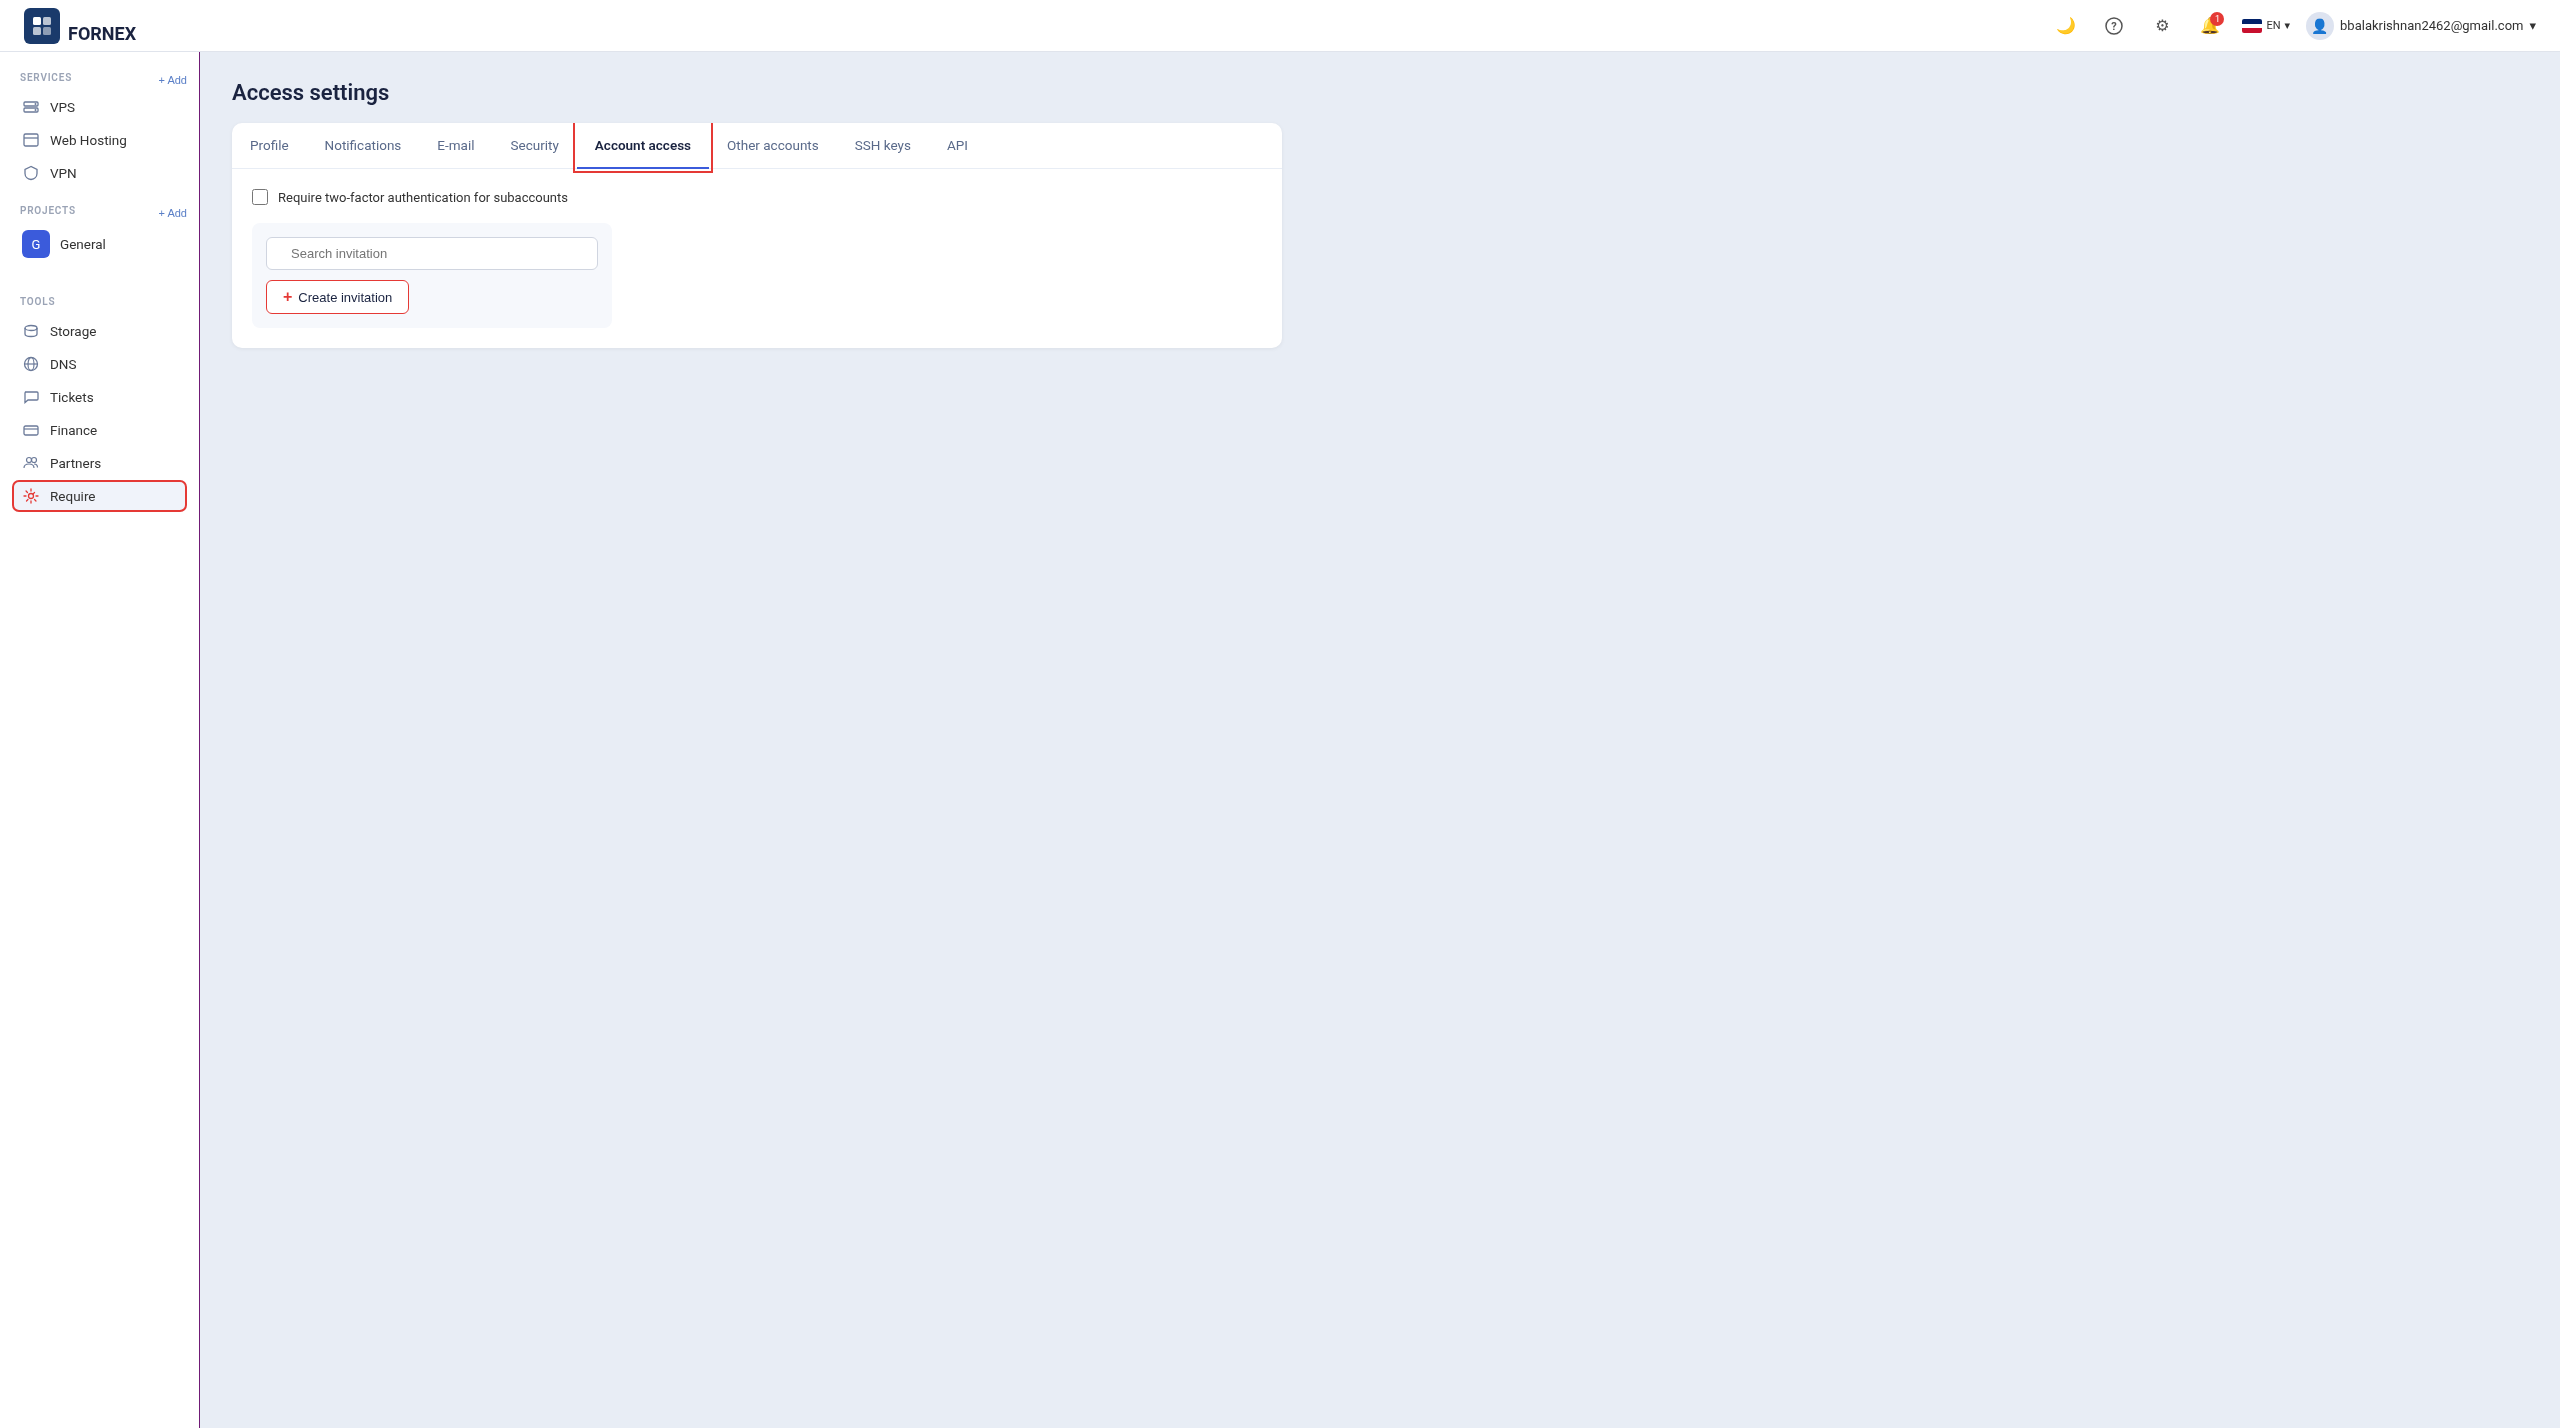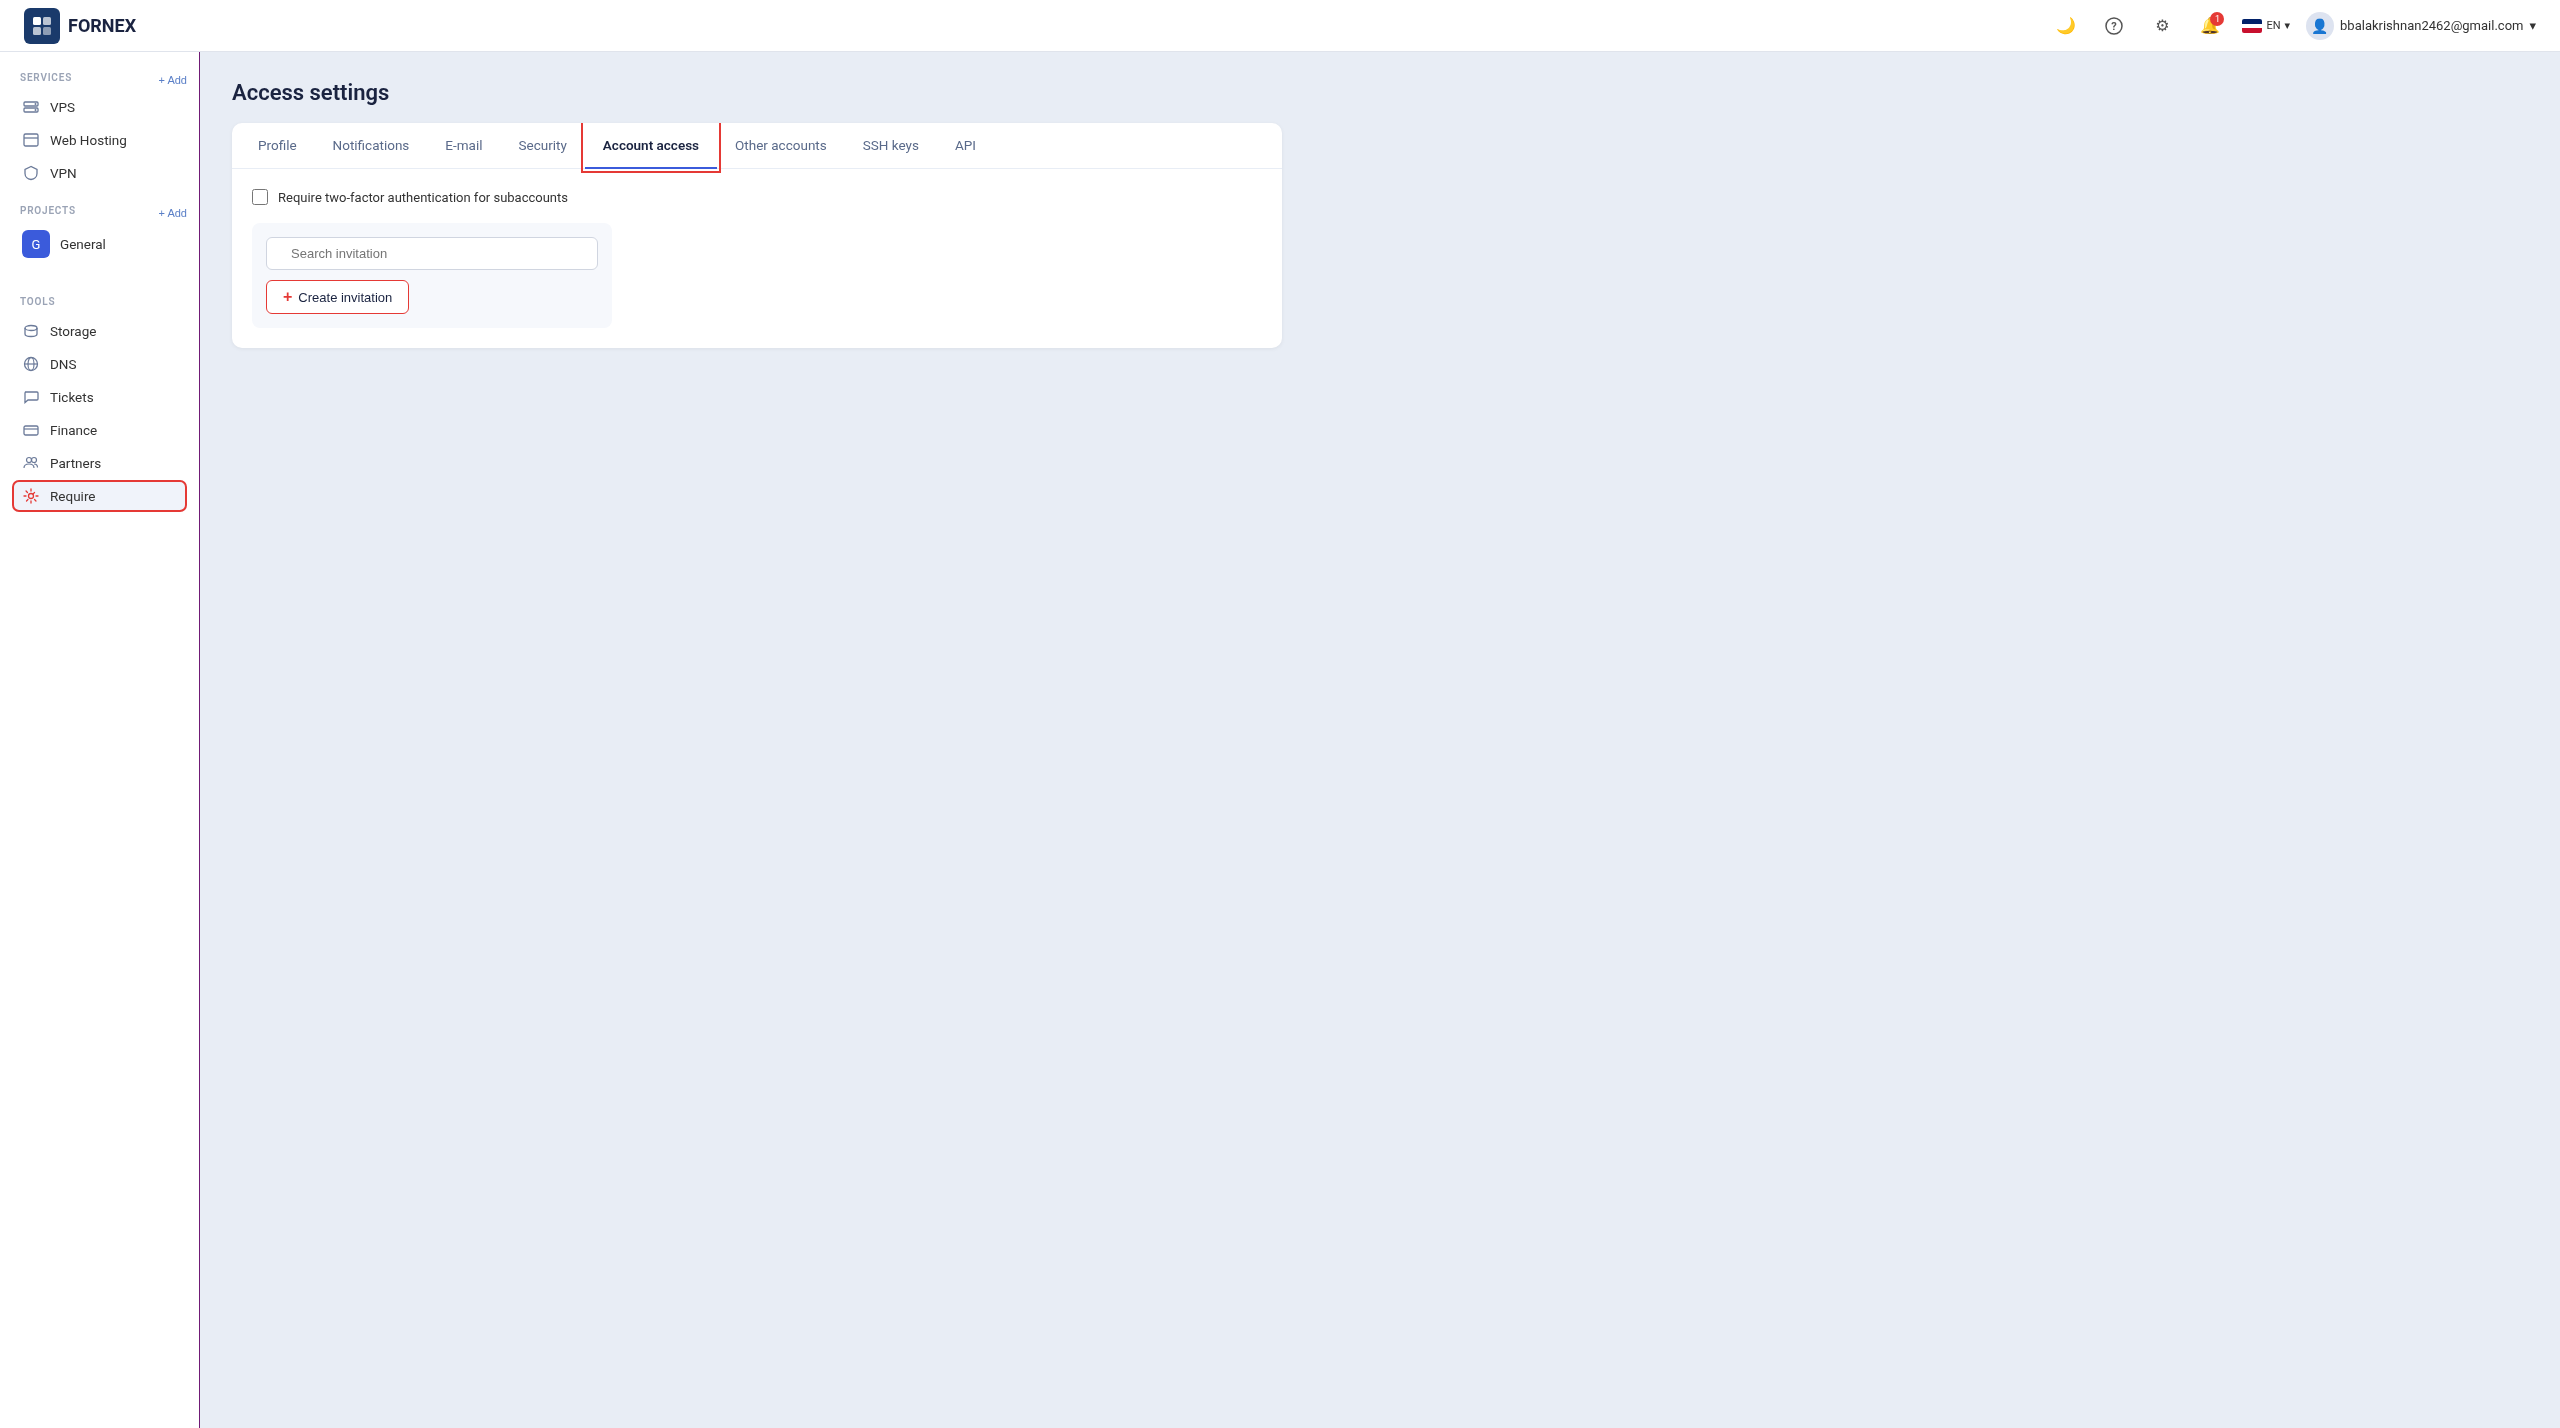--- a/index.html
+++ b/index.html
@@ -19,21 +19,21 @@
       align-items: center;
       justify-content: space-between;
       padding: 0 24px;
       border-bottom: 1px solid #e0e4ec;
       position: fixed;
       top: 0; left: 0; right: 0;
       z-index: 100;
     }
     .logo {
       display: flex;
-      align-items: center;
+      align-items: flex-end;
       gap: 8px;
       font-weight: 700;
       font-size: 18px;
       color: #1a2340;
     }
     .logo-icon {
       width: 36px;
       height: 36px;
       background: #1a3a6b;
       border-radius: 6px;
@@ -215,21 +215,21 @@
     .tab-card {
       background: #fff;
       border-radius: 10px;
       box-shadow: 0 1px 4px rgba(0,0,0,0.06);
       overflow: hidden;
       max-width: 1050px;
     }
     .tab-bar {
       display: flex;
       border-bottom: 1px solid #e8edf5;
-      padding: 0 8px;
+      padding: 0 0;
     }
     .tab-item {
       padding: 14px 18px;
       font-size: 13.5px;
       color: #5a6a8a;
       cursor: pointer;
       border-bottom: 2px solid transparent;
       margin-bottom: -1px;
       white-space: nowrap;
     }

